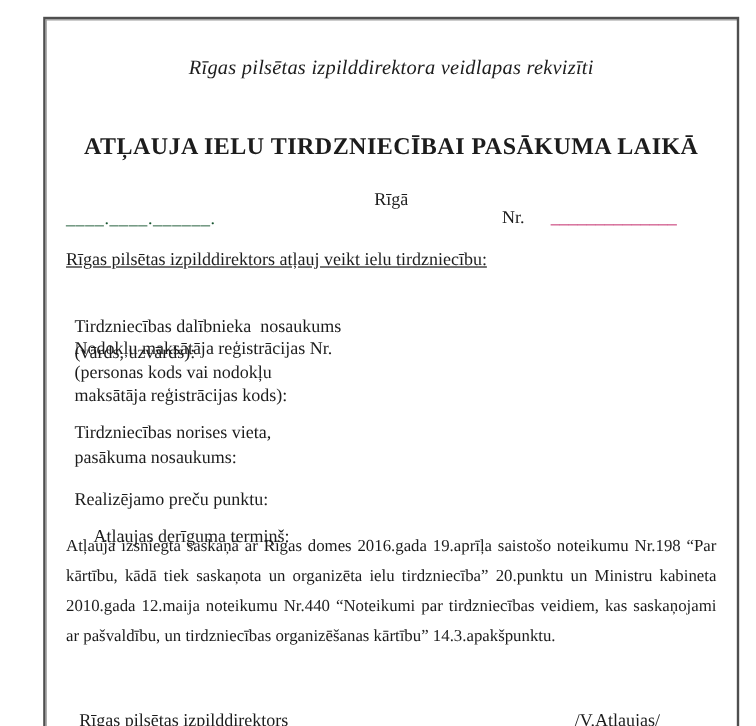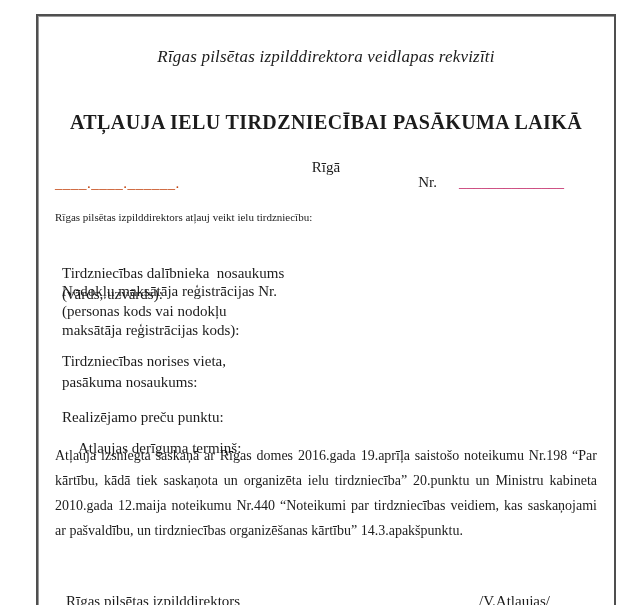--- a/index.html
+++ b/index.html
@@ -45,33 +45,34 @@
   .place-line {
     left: 0; right: 0; top: 131px;
     text-align: center;
     font-size: 15px;
     line-height: 19px;
   }
   .date-blank {
     left: 6px; top: 147px;
     font-size: 15px;
     line-height: 19px;
-    color: #c2410c;
+    color: #14532d;
     letter-spacing: 0.5px;
   }
   .nr-group {
     right: 28px; top: 146px;
     font-size: 15px;
     line-height: 19px;
   }
   .nr-blank { color: #be185d; }
   .intro-line {
     left: 6px; top: 180px;
-    font-size: 11px;
+    font-size: 15px;
     line-height: 20px;
+    text-decoration: underline;
   }
   .field {
     left: 13px;
     font-size: 15px;
     line-height: 20.5px;
     white-space: pre-wrap;
   }
   .field-1 { top: 198px; margin-top: 38px; }
   .field-2 { top: 255px; line-height: 19.5px; }
   .field-3 { top: 324px; }

